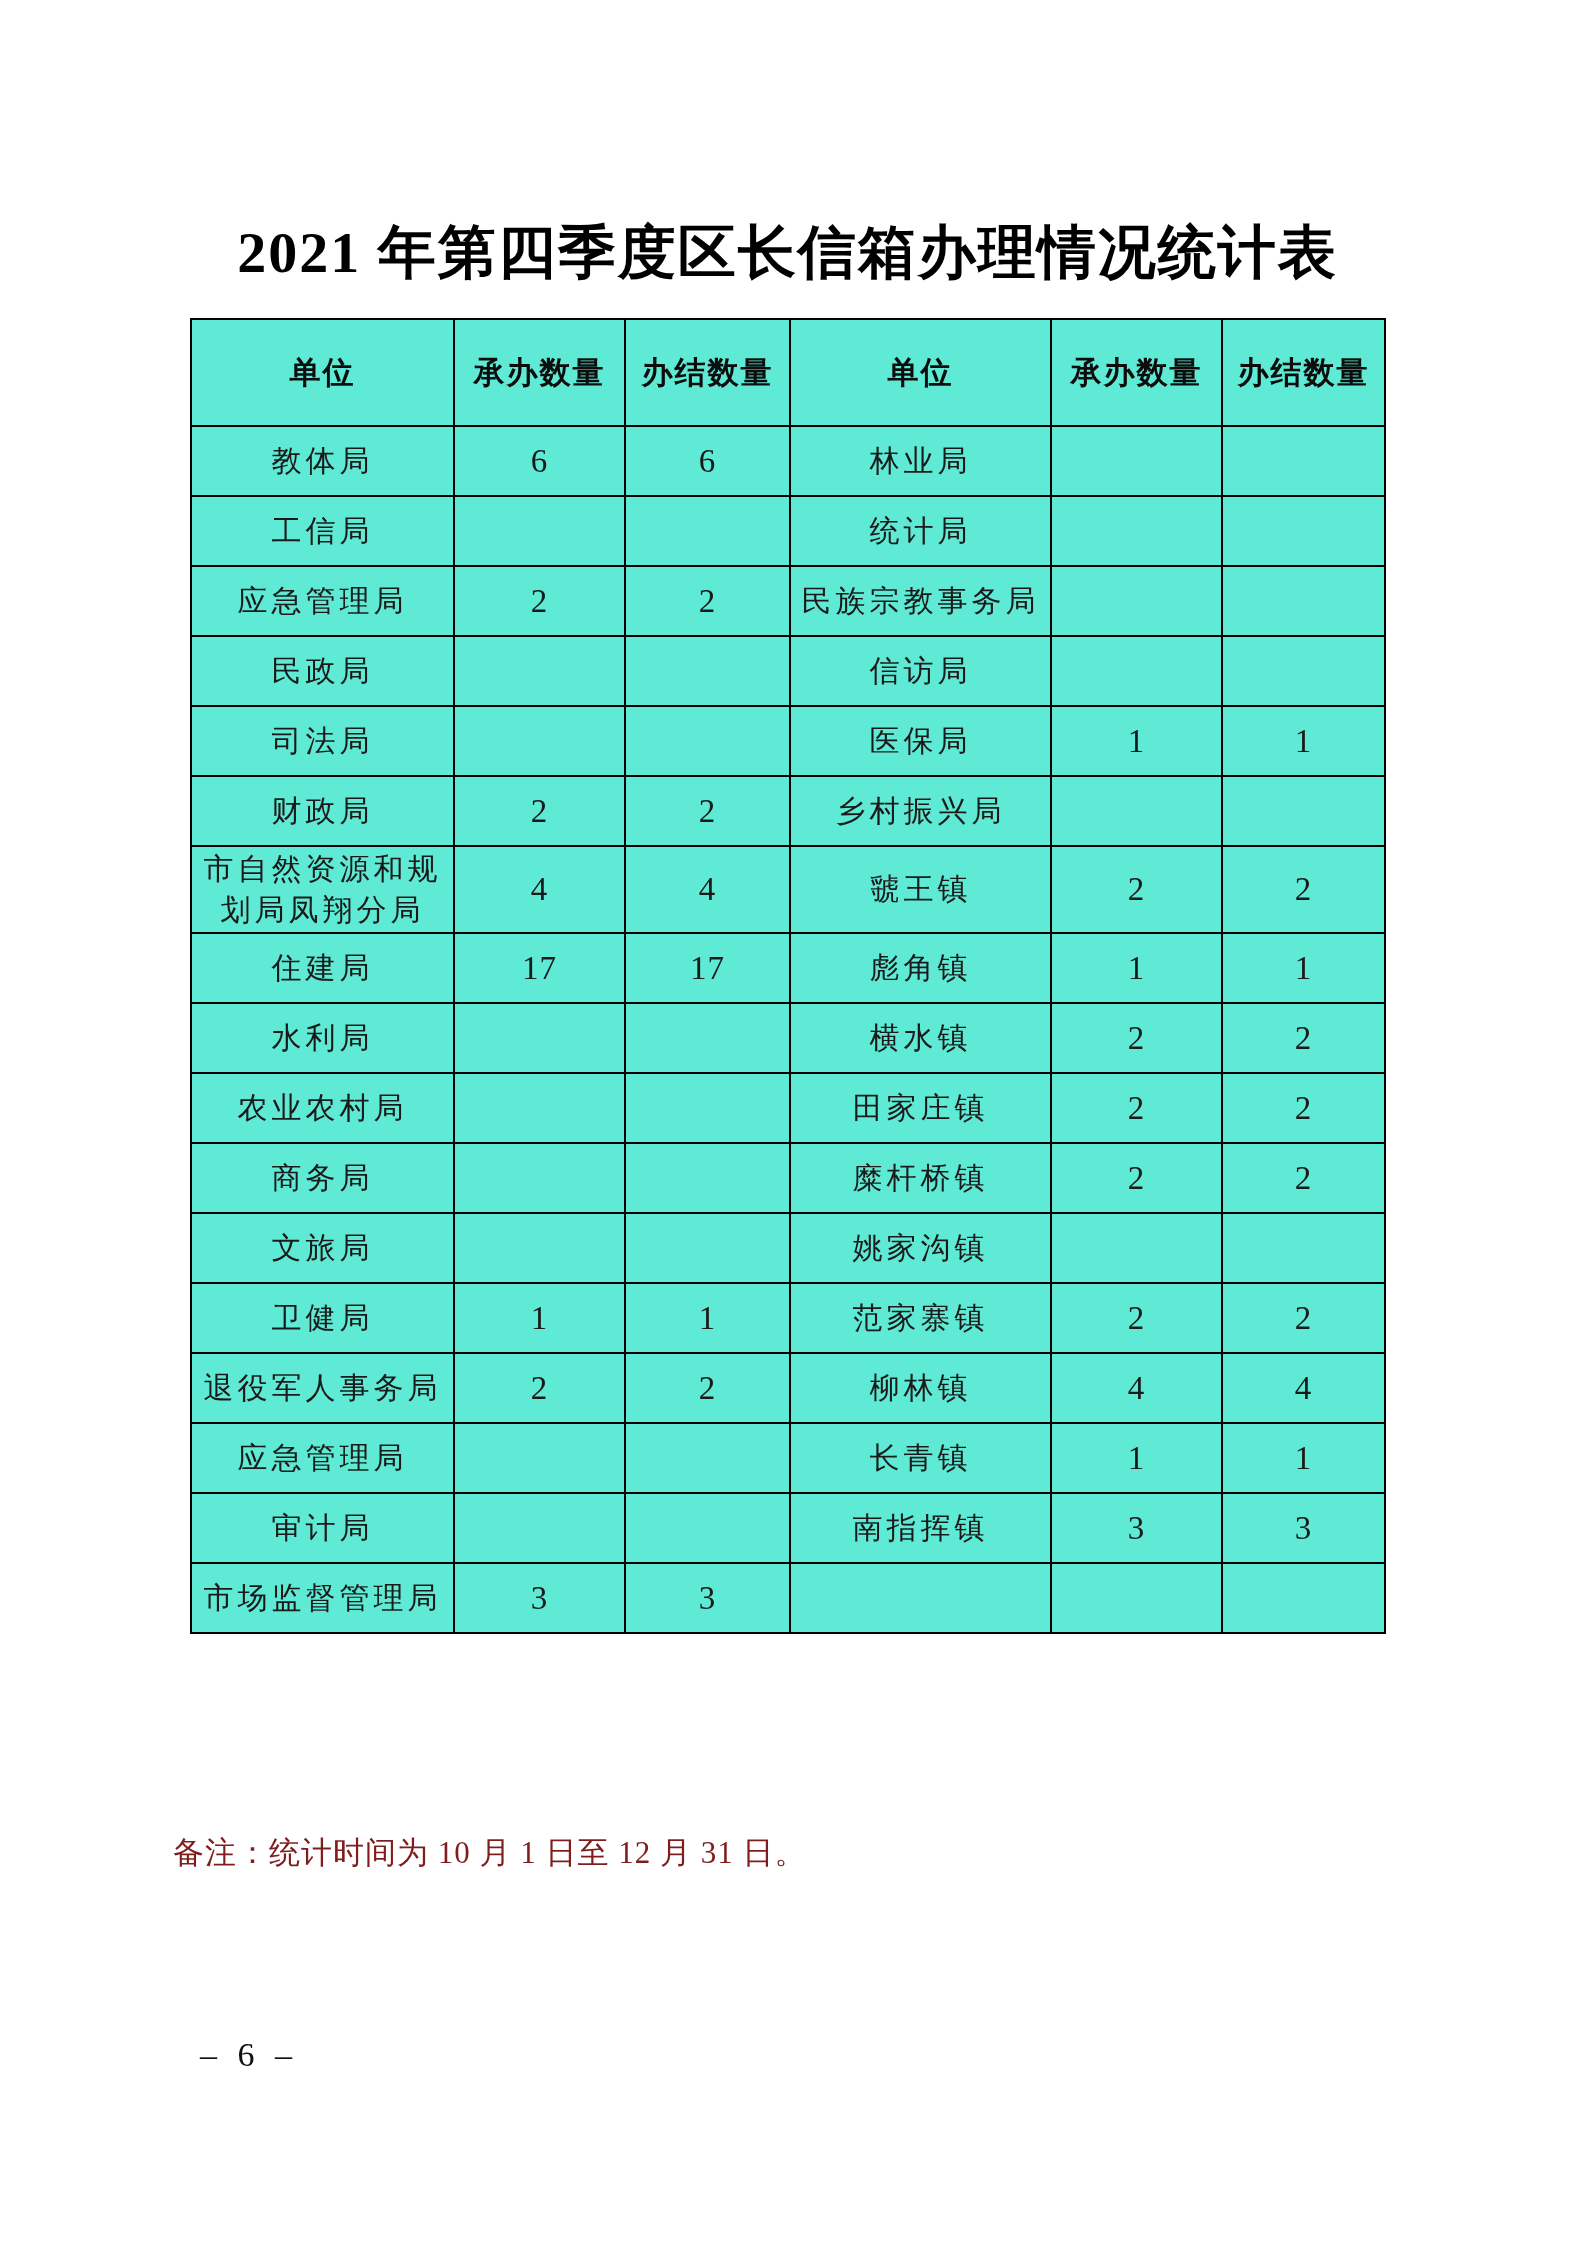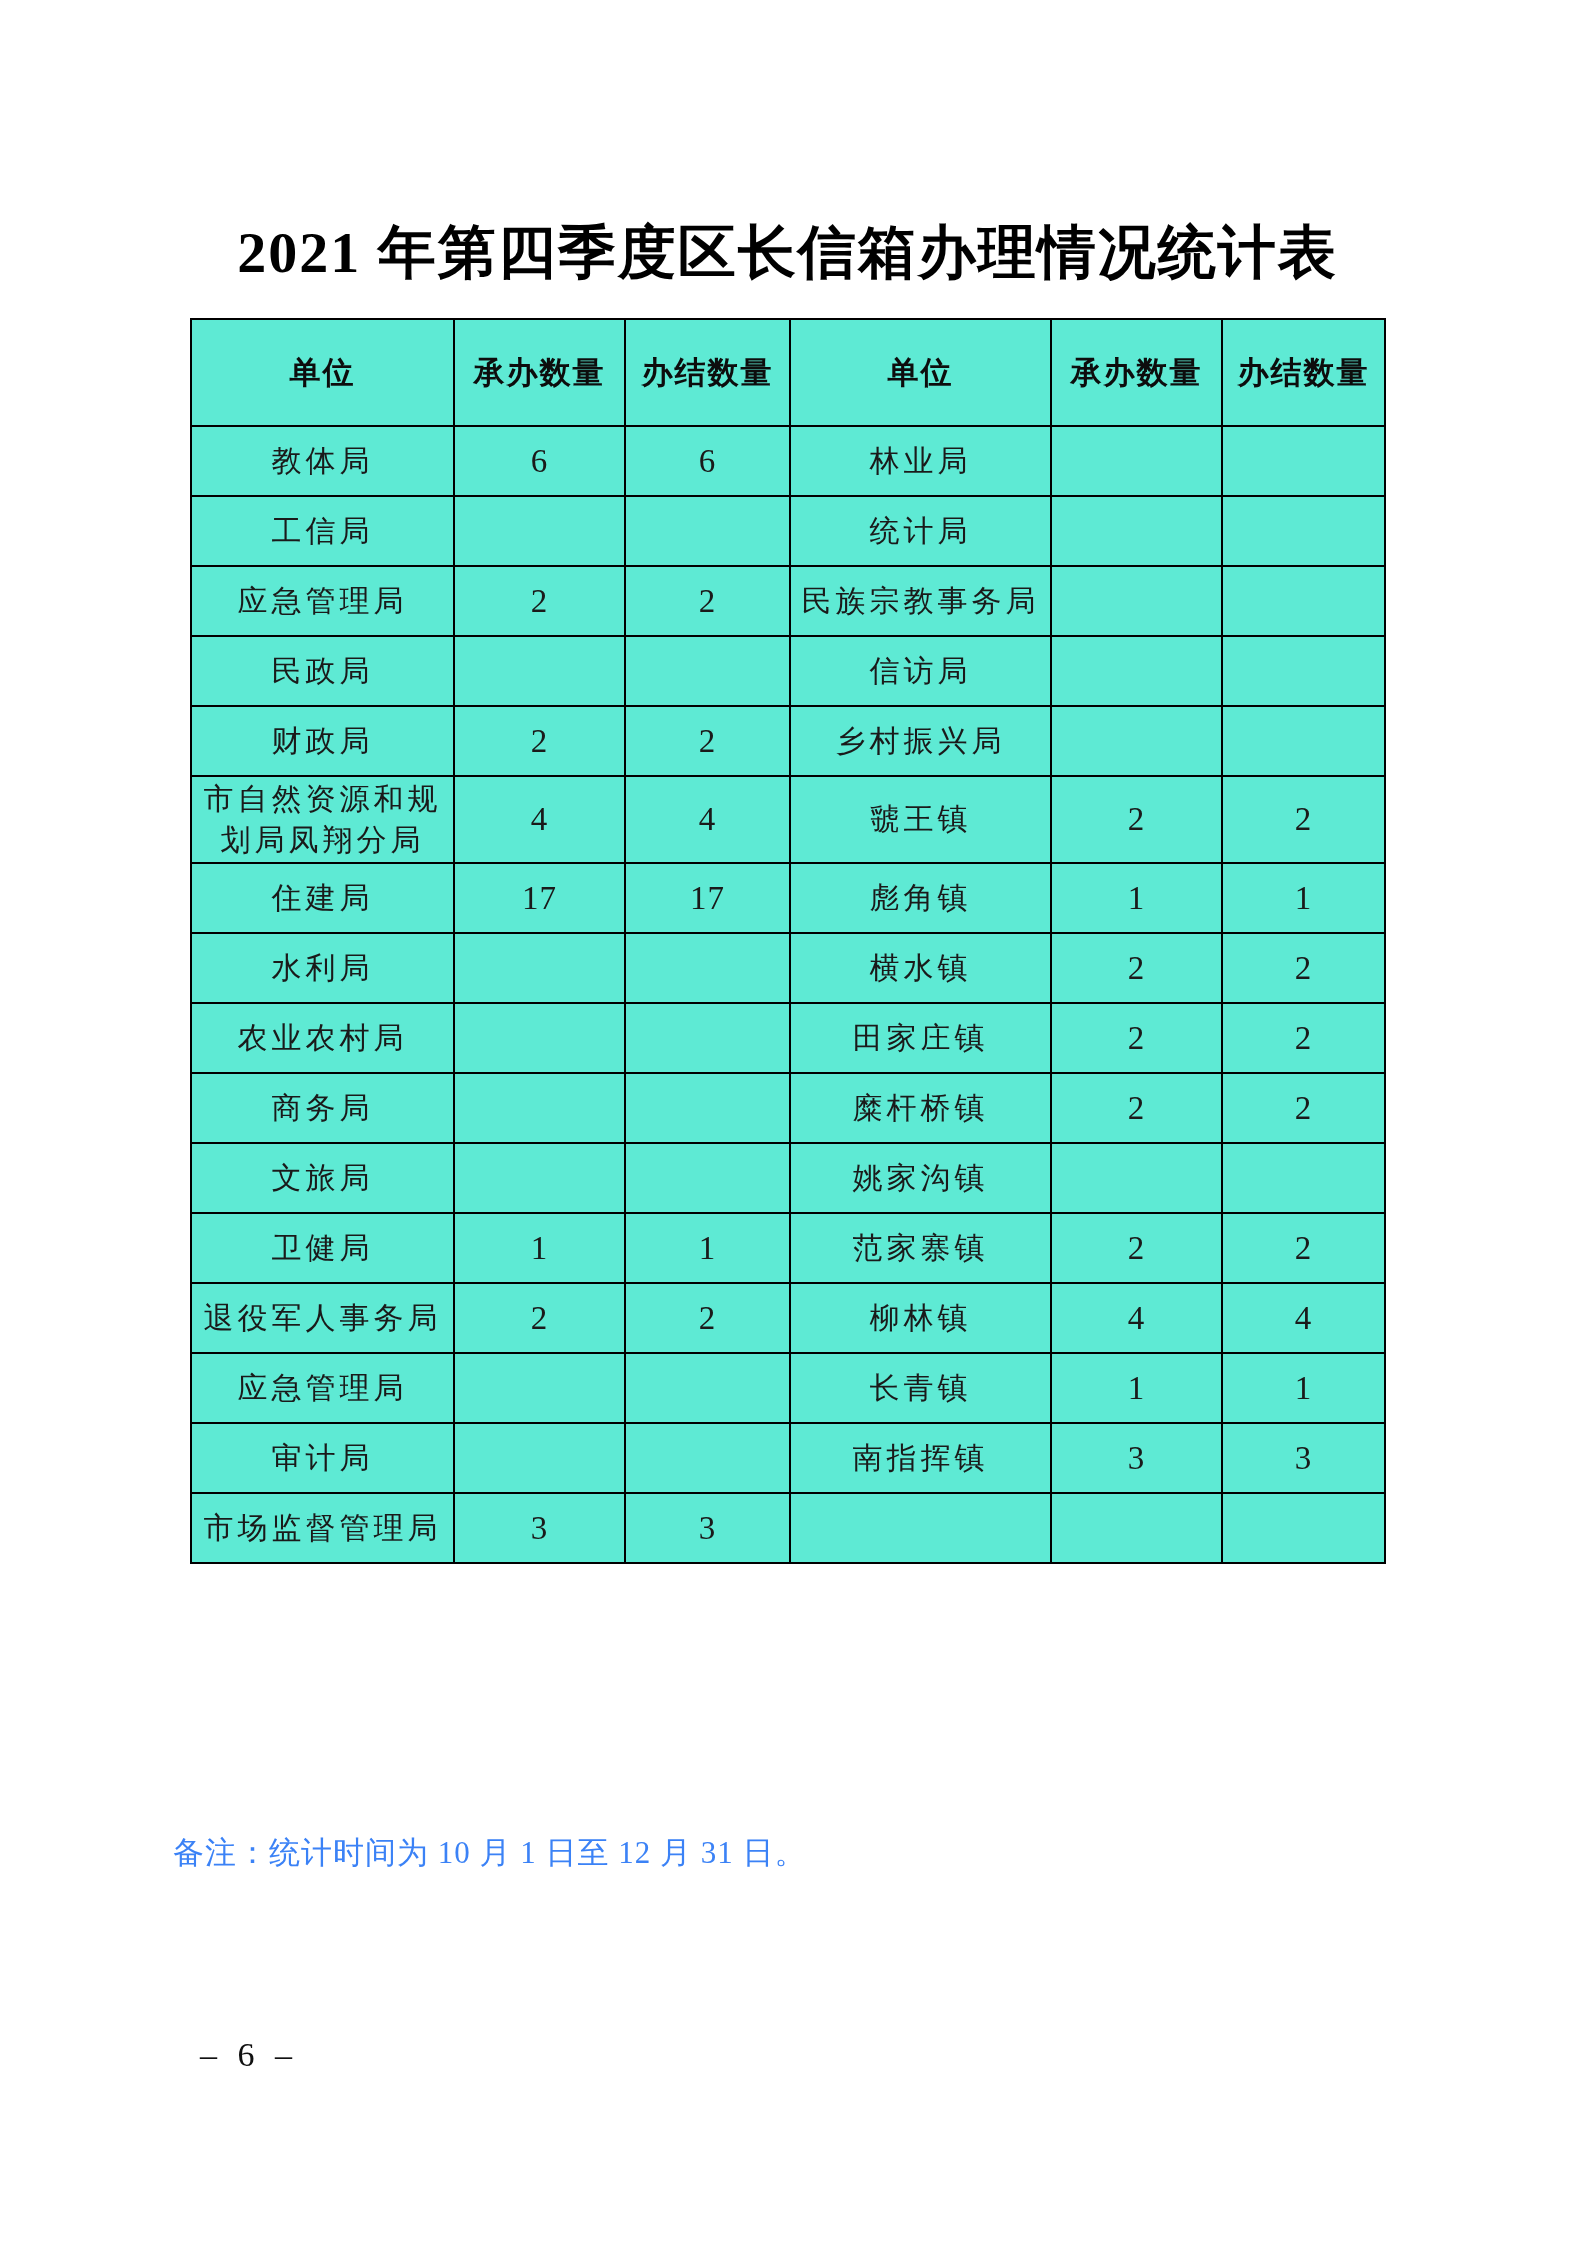--- a/index.html
+++ b/index.html
@@ -64,21 +64,21 @@
   .stat-table td.num {
     font-size: 33px;
     letter-spacing: 1px;
   }
   .note {
     position: absolute;
     left: 173px;
     top: 1832px;
     font-size: 31px;
     letter-spacing: 1px;
-    color: #3b82f6;
+    color: #7f1d1d;
   }
   .page-number {
     position: absolute;
     left: 200px;
     top: 2036px;
     font-size: 34px;
     letter-spacing: 6px;
     color: #111111;
   }
 </style>
@@ -135,20 +135,28 @@
   </tr>
         <tr>
     <td class="unit">民政局</td>
     <td class="num"></td>
     <td class="num"></td>
     <td class="unit">信访局</td>
     <td class="num"></td>
     <td class="num"></td>
   </tr>
         <tr>
+    <td class="unit">司法局</td>
+    <td class="num"></td>
+    <td class="num"></td>
+    <td class="unit">医保局</td>
+    <td class="num">1</td>
+    <td class="num">1</td>
+  </tr>
+        <tr>
     <td class="unit">财政局</td>
     <td class="num">2</td>
     <td class="num">2</td>
     <td class="unit">乡村振兴局</td>
     <td class="num"></td>
     <td class="num"></td>
   </tr>
         <tr>
     <td class="unit">市自然资源和规划局凤翔分局</td>
     <td class="num">4</td>

